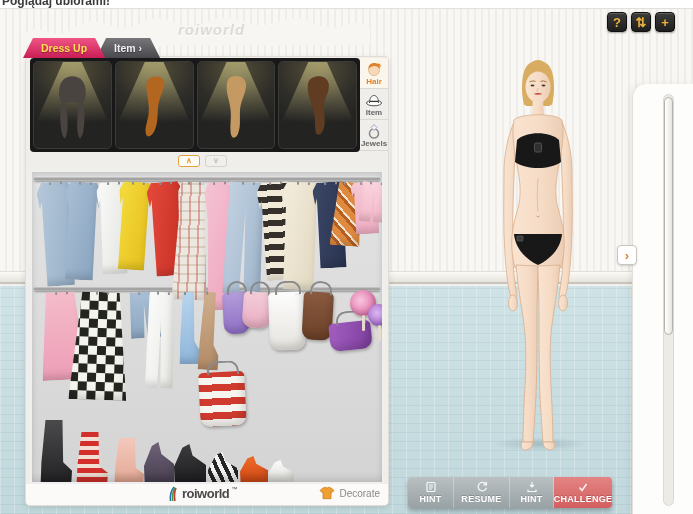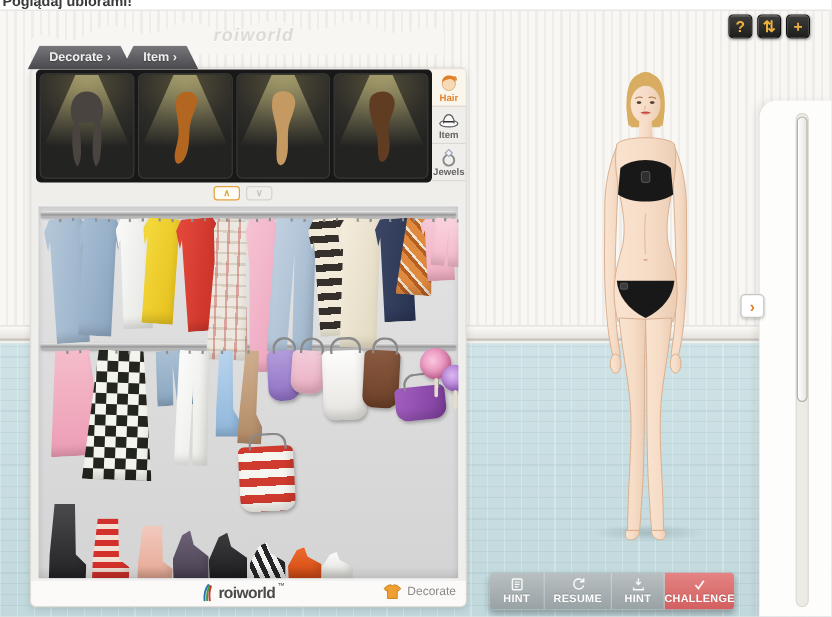--- a/index.html
+++ b/index.html
@@ -201,21 +201,21 @@
   </div>
 
   <div class="game-panel">
     <svg class="wave" viewBox="0 0 340 34">
       <path fill="#f7f6f3" d="M0,34 L0,26 Q8,14 22,20 Q38,27 52,16 Q66,6 84,14 Q100,21 116,12 Q132,4 150,12 Q166,19 184,10 Q200,3 218,11 Q234,18 252,10 Q268,3 284,12 Q300,20 316,14 Q330,9 340,16 L340,34 Z"></path>
     </svg>
     <span class="watermark">roiworld</span>
     <div class="panel-box"></div>
 
     <div class="tabs">
-      <div class="tab">Decorate ›</div>
+      <div class="tab active">Dress Up</div>
       <div class="tab">Item ›</div>
     </div>
 
     <div class="hair-strip">
       <div class="hair-box">
         <div class="spotlight"></div>
         <svg class="hair-art" viewBox="0 0 80 84">
           <path d="M26,26 C26,14 33,9 40,9 C47,9 54,14 54,26 C54,31 53,34 51,36 L29,36 C27,34 26,31 26,26 Z" fill="#4a4440"></path>
           <path d="M29,34 C27,44 27,54 28,62 C28.5,68 30,72 32,74 C34,72 35,66 35,60 C35,50 34,42 33,34 Z" fill="#4a4440"></path>
           <path d="M51,34 C53,44 53,54 52,62 C51.5,68 50,72 48,74 C46,72 45,66 45,60 C45,50 46,42 47,34 Z" fill="#4a4440"></path>

